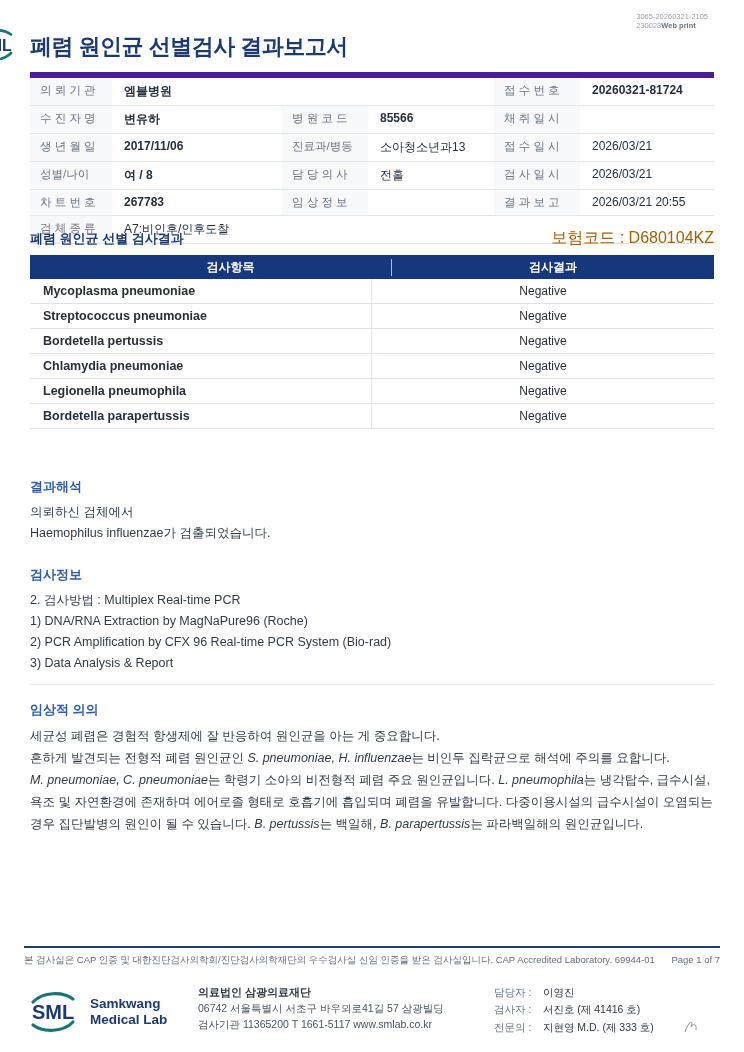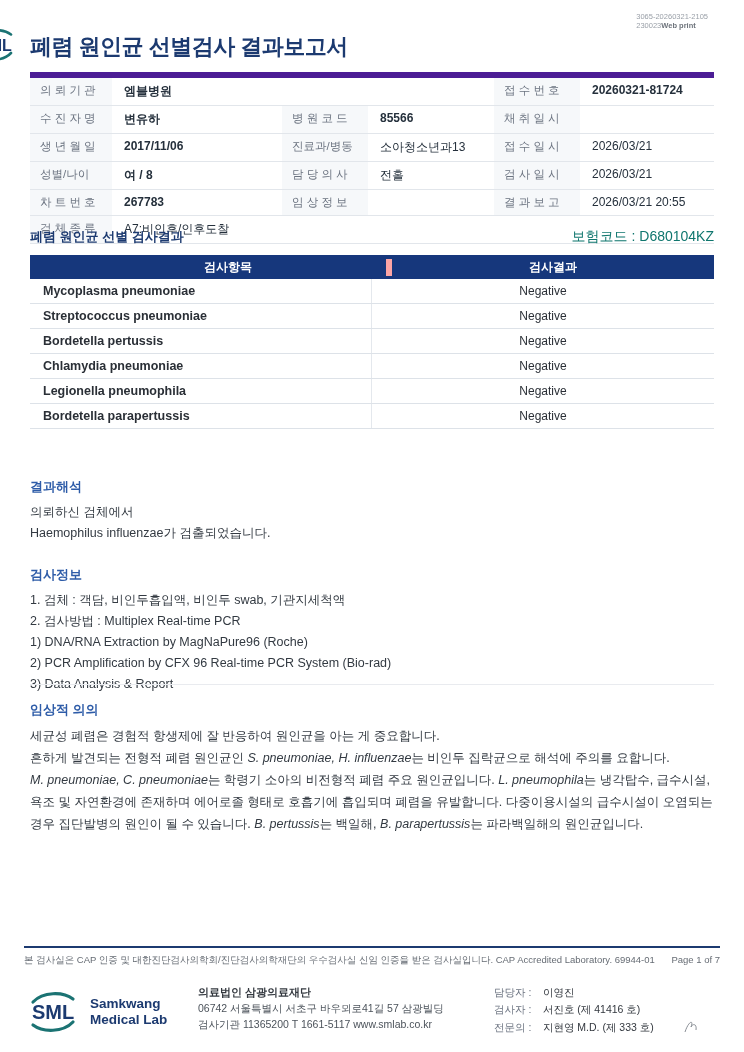--- a/index.html
+++ b/index.html
@@ -24,27 +24,27 @@
   .pl { background:#f6f8fa; color:#6b7380; font-size:11.5px; padding:5px 4px 5px 10px;
         border-bottom:1px solid #e2e6eb; white-space:nowrap; }
   .pv { color:#25303c; padding:5px 4px 5px 12px; border-bottom:1px solid #e2e6eb; white-space:nowrap; }
   .pv.b { font-weight:bold; }
   .span3 { grid-column:span 3; }
   .span5 { grid-column:span 5; }
 
   
   .secrow { position:absolute; top:228px; left:30px; width:684px; display:flex; justify-content:space-between; align-items:baseline; }
   .sectitle { font-size:13px; font-weight:bold; color:#1c3a70; }
-  .inscode { font-size:14px; color:#0f766e; }
+  .inscode { font-size:16px; color:#a16207; }
 
   
   .rtable { position:absolute; top:255px; left:30px; width:684px; font-size:12px; }
   .rhead { display:flex; background:#16377c; color:#fff; font-weight:bold; height:24px; align-items:center; }
   .rhead .rcell { text-align:center; }
-  .rhead .item { border-right:6px solid #fca5a5;margin-left:40px; }
+  .rhead .item { border-right:1px solid #fca5a5;margin-left:40px; }
   .rcell.item { width:342px; }
   .rcell.result { width:342px; text-align:center; }
   .rrow { display:flex; height:25px; align-items:center; border-bottom:1px solid #dde2e8; color:#2a2f36; }
   .rrow .item { text-align:left; padding-left:13px; font-size:12.5px; border-right:1px solid #e4e8ed; height:100%; display:flex; align-items:center;font-weight:bold; }
   .rrow.pos { color:#c9252d; font-weight:bold; }
   .rrow.pos .item { color:#c9252d; }
 
   
   .tsec { position:absolute; left:30px; width:684px; }
   .tsec h3 { font-size:13px; font-weight:bold; color:#2e5ca8; margin-bottom:6px; }
@@ -170,21 +170,20 @@
   <div class="tsec" id="interp">
     <h3>결과해석</h3>
     <div class="bodyline">의뢰하신 검체에서</div>
     <div class="bodyline">Haemophilus influenzae가 검출되었습니다.</div>
   </div>
 
   
   <div class="tsec" id="testinfo">
     <h3>검사정보</h3>
     <div>
-        <div class="bodyline">1. 검체 : 객담, 비인두흡입액, 비인두 swab, 기관지세척액</div>
         <div class="bodyline">2. 검사방법 : Multiplex Real-time PCR</div>
         <div class="bodyline">1) DNA/RNA Extraction by MagNaPure96 (Roche)</div>
         <div class="bodyline">2) PCR Amplification by CFX 96 Real-time PCR System (Bio-rad)</div>
         <div class="bodyline">3) Data Analysis &amp; Report</div>
       </div>
   </div>
 
   
   <div class="tsec" id="clinical">
     <h3>임상적 의의</h3>

